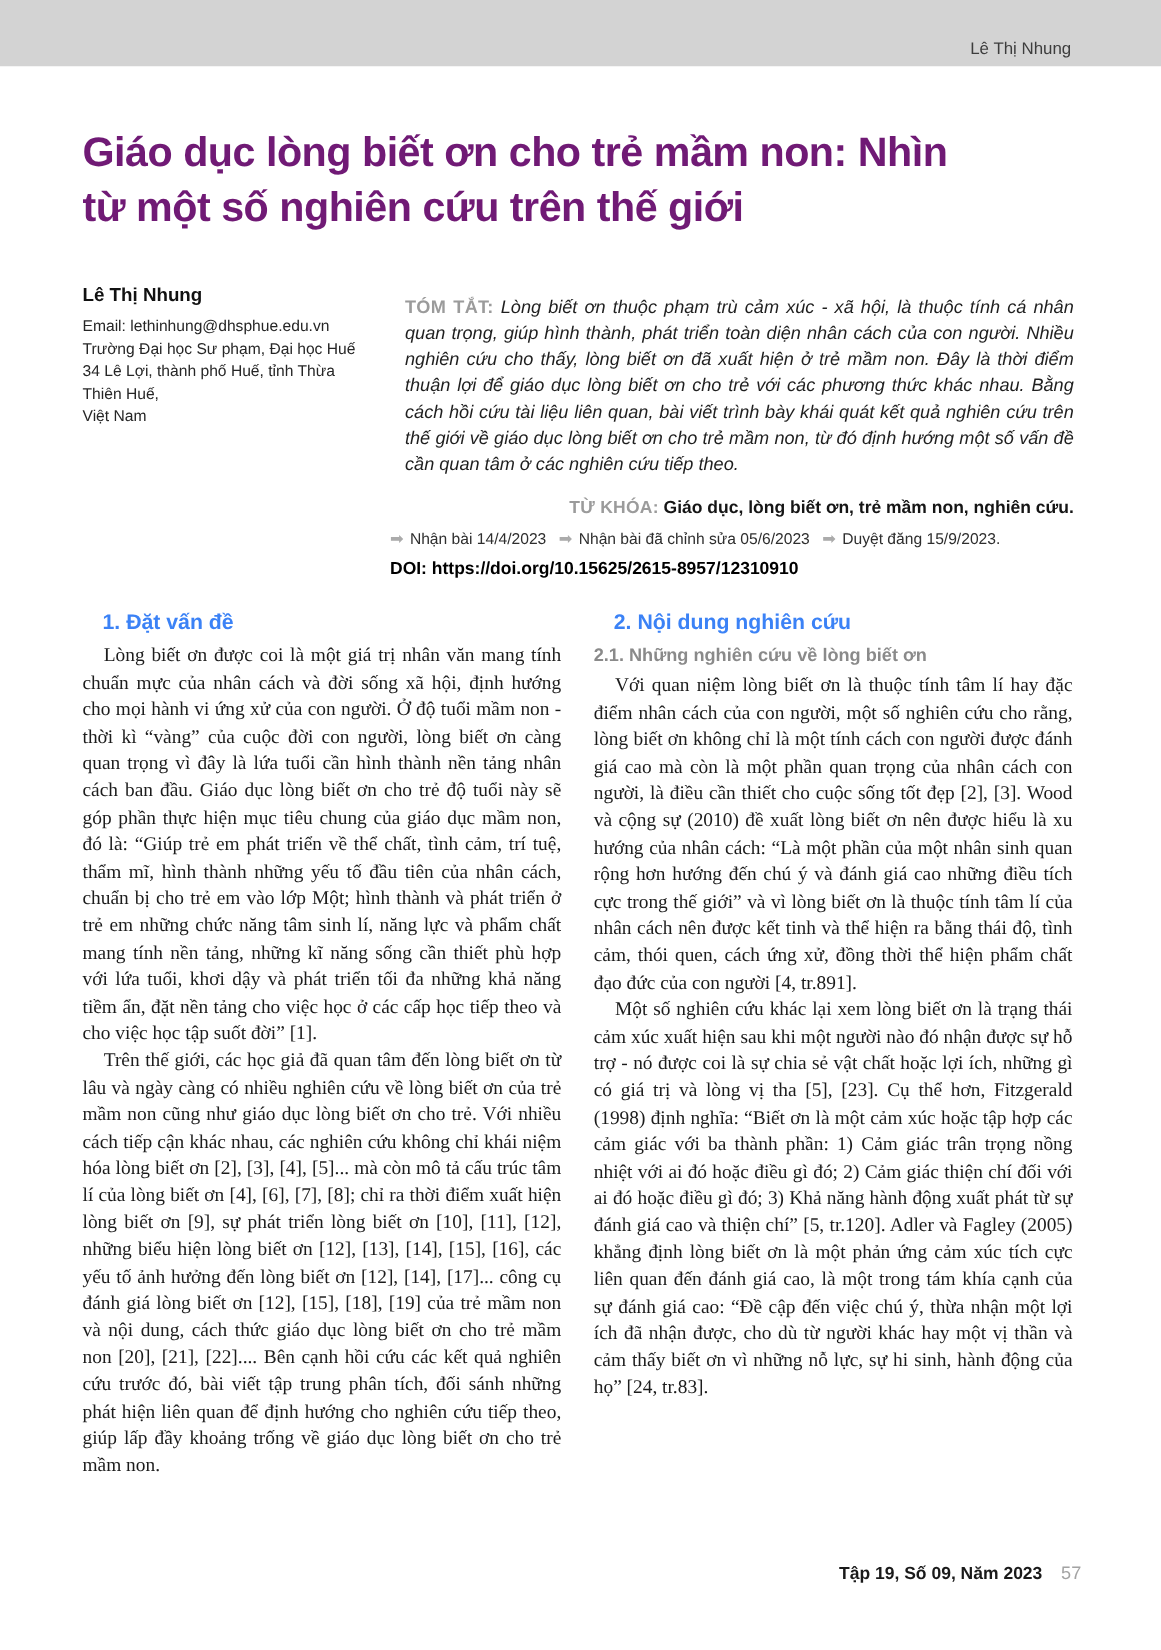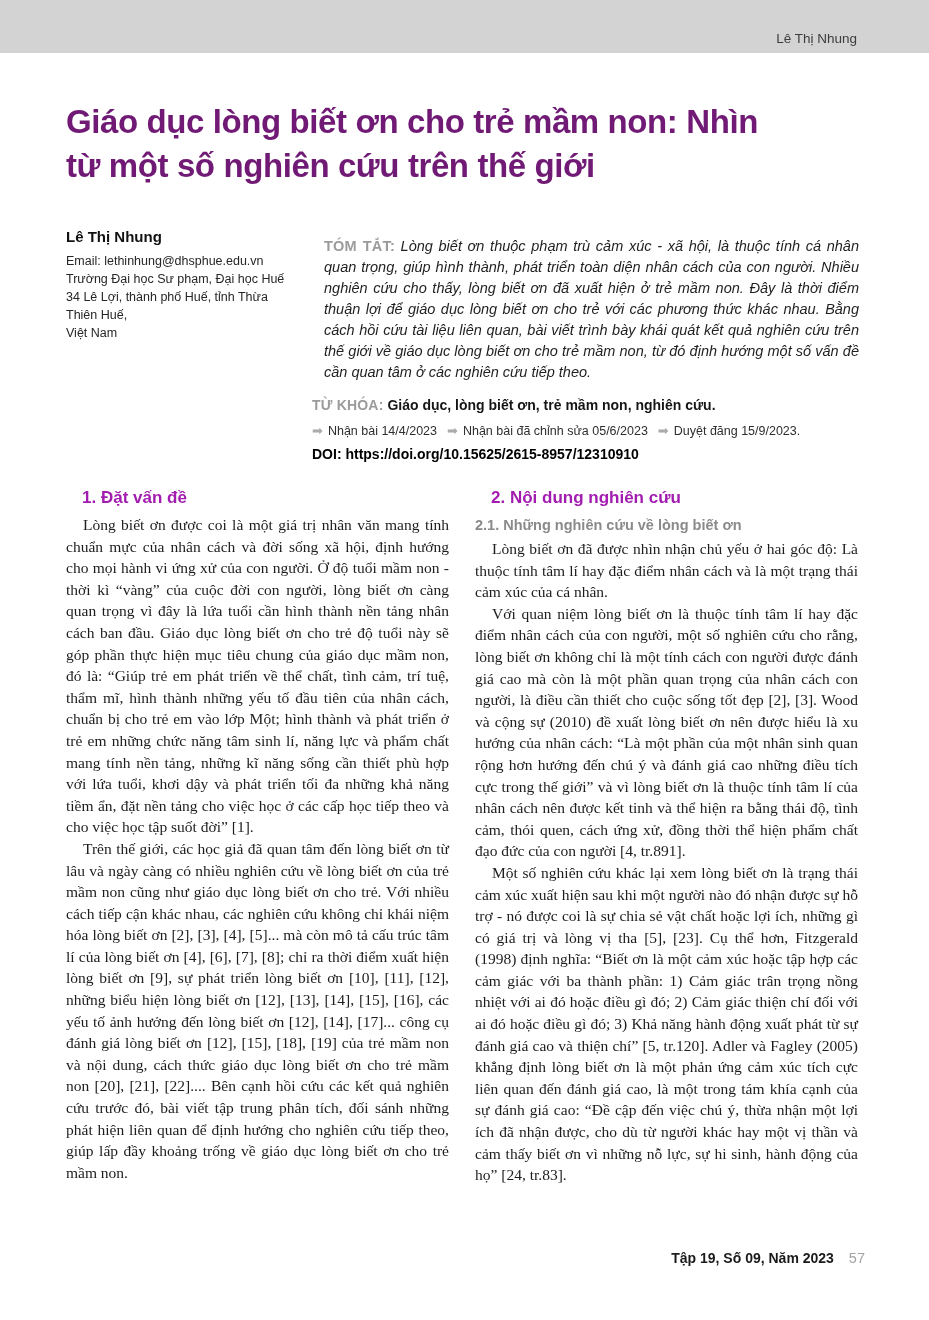--- a/index.html
+++ b/index.html
@@ -83,20 +83,21 @@
   .label {
     font-style: normal;
     font-weight: bold;
     color: #9b9b9b;
     letter-spacing: 0.2px;
   }
   .keywords {
     margin: 12px 0 0 0;
     font-size: 14px;
     line-height: 20px;
+    text-align: right;
   }
   .keywords .kw {
     font-weight: bold;
     color: #151515;
   }
   .dates {
     margin-top: 8px;
     font-size: 12.5px;
     color: #2e2e2e;
     display: flex;
@@ -128,21 +129,21 @@
     line-height: 21.6px;
     text-align: justify;
   }
   .col h2 {
     margin: 0 0 4px 0;
     padding-left: 16px;
     font-family: "Liberation Sans", sans-serif;
     font-size: 17px;
     line-height: 24px;
     font-weight: bold;
-    color: #a21caf;
+    color: #3b82f6;
   }
   .col h3 {
     margin: 0 0 2px 0;
     font-family: "Liberation Sans", sans-serif;
     font-size: 14.5px;
     line-height: 22px;
     font-weight: bold;
     color: #8a8a8a;
   }
   .col p {
@@ -209,21 +210,20 @@
 
   <div class="columns">
     <div class="col">
       <h2>1. Đặt vấn đề</h2>
       <p>Lòng biết ơn được coi là một giá trị nhân văn mang tính chuẩn mực của nhân cách và đời sống xã hội, định hướng cho mọi hành vi ứng xử của con người. Ở độ tuổi mầm non - thời kì “vàng” của cuộc đời con người, lòng biết ơn càng quan trọng vì đây là lứa tuổi cần hình thành nền tảng nhân cách ban đầu. Giáo dục lòng biết ơn cho trẻ độ tuổi này sẽ góp phần thực hiện mục tiêu chung của giáo dục mầm non, đó là: “Giúp trẻ em phát triển về thể chất, tình cảm, trí tuệ, thẩm mĩ, hình thành những yếu tố đầu tiên của nhân cách, chuẩn bị cho trẻ em vào lớp Một; hình thành và phát triển ở trẻ em những chức năng tâm sinh lí, năng lực và phẩm chất mang tính nền tảng, những kĩ năng sống cần thiết phù hợp với lứa tuổi, khơi dậy và phát triển tối đa những khả năng tiềm ẩn, đặt nền tảng cho việc học ở các cấp học tiếp theo và cho việc học tập suốt đời” [1].</p>
       <p>Trên thế giới, các học giả đã quan tâm đến lòng biết ơn từ lâu và ngày càng có nhiều nghiên cứu về lòng biết ơn của trẻ mầm non cũng như giáo dục lòng biết ơn cho trẻ. Với nhiều cách tiếp cận khác nhau, các nghiên cứu không chỉ khái niệm hóa lòng biết ơn [2], [3], [4], [5]... mà còn mô tả cấu trúc tâm lí của lòng biết ơn [4], [6], [7], [8]; chỉ ra thời điểm xuất hiện lòng biết ơn [9], sự phát triển lòng biết ơn [10], [11], [12], những biểu hiện lòng biết ơn [12], [13], [14], [15], [16], các yếu tố ảnh hưởng đến lòng biết ơn [12], [14], [17]... công cụ đánh giá lòng biết ơn [12], [15], [18], [19] của trẻ mầm non và nội dung, cách thức giáo dục lòng biết ơn cho trẻ mầm non [20], [21], [22].... Bên cạnh hồi cứu các kết quả nghiên cứu trước đó, bài viết tập trung phân tích, đối sánh những phát hiện liên quan để định hướng cho nghiên cứu tiếp theo, giúp lấp đầy khoảng trống về giáo dục lòng biết ơn cho trẻ mầm non.</p>
     </div>
     <div class="col">
       <h2>2. Nội dung nghiên cứu</h2>
       <h3>2.1. Những nghiên cứu về lòng biết ơn</h3>
-      <p>Lòng biết ơn đã được nhìn nhận chủ yếu ở hai góc độ: Là thuộc tính tâm lí hay đặc điểm nhân cách và là một trạng thái cảm xúc của cá nhân.</p>
       <p>Với quan niệm lòng biết ơn là thuộc tính tâm lí hay đặc điểm nhân cách của con người, một số nghiên cứu cho rằng, lòng biết ơn không chỉ là một tính cách con người được đánh giá cao mà còn là một phần quan trọng của nhân cách con người, là điều cần thiết cho cuộc sống tốt đẹp [2], [3]. Wood và cộng sự (2010) đề xuất lòng biết ơn nên được hiểu là xu hướng của nhân cách: “Là một phần của một nhân sinh quan rộng hơn hướng đến chú ý và đánh giá cao những điều tích cực trong thế giới” và vì lòng biết ơn là thuộc tính tâm lí của nhân cách nên được kết tinh và thể hiện ra bằng thái độ, tình cảm, thói quen, cách ứng xử, đồng thời thể hiện phẩm chất đạo đức của con người [4, tr.891].</p>
       <p>Một số nghiên cứu khác lại xem lòng biết ơn là trạng thái cảm xúc xuất hiện sau khi một người nào đó nhận được sự hỗ trợ - nó được coi là sự chia sẻ vật chất hoặc lợi ích, những gì có giá trị và lòng vị tha [5], [23]. Cụ thể hơn, Fitzgerald (1998) định nghĩa: “Biết ơn là một cảm xúc hoặc tập hợp các cảm giác với ba thành phần: 1) Cảm giác trân trọng nồng nhiệt với ai đó hoặc điều gì đó; 2) Cảm giác thiện chí đối với ai đó hoặc điều gì đó; 3) Khả năng hành động xuất phát từ sự đánh giá cao và thiện chí” [5, tr.120]. Adler và Fagley (2005) khẳng định lòng biết ơn là một phản ứng cảm xúc tích cực liên quan đến đánh giá cao, là một trong tám khía cạnh của sự đánh giá cao: “Đề cập đến việc chú ý, thừa nhận một lợi ích đã nhận được, cho dù từ người khác hay một vị thần và cảm thấy biết ơn vì những nỗ lực, sự hi sinh, hành động của họ” [24, tr.83].</p>
     </div>
   </div>
 
   <div class="footer">
     <span class="journal">Tập 19, Số 09, Năm 2023</span>
     <span class="pagenum">57</span>
   </div>
 

